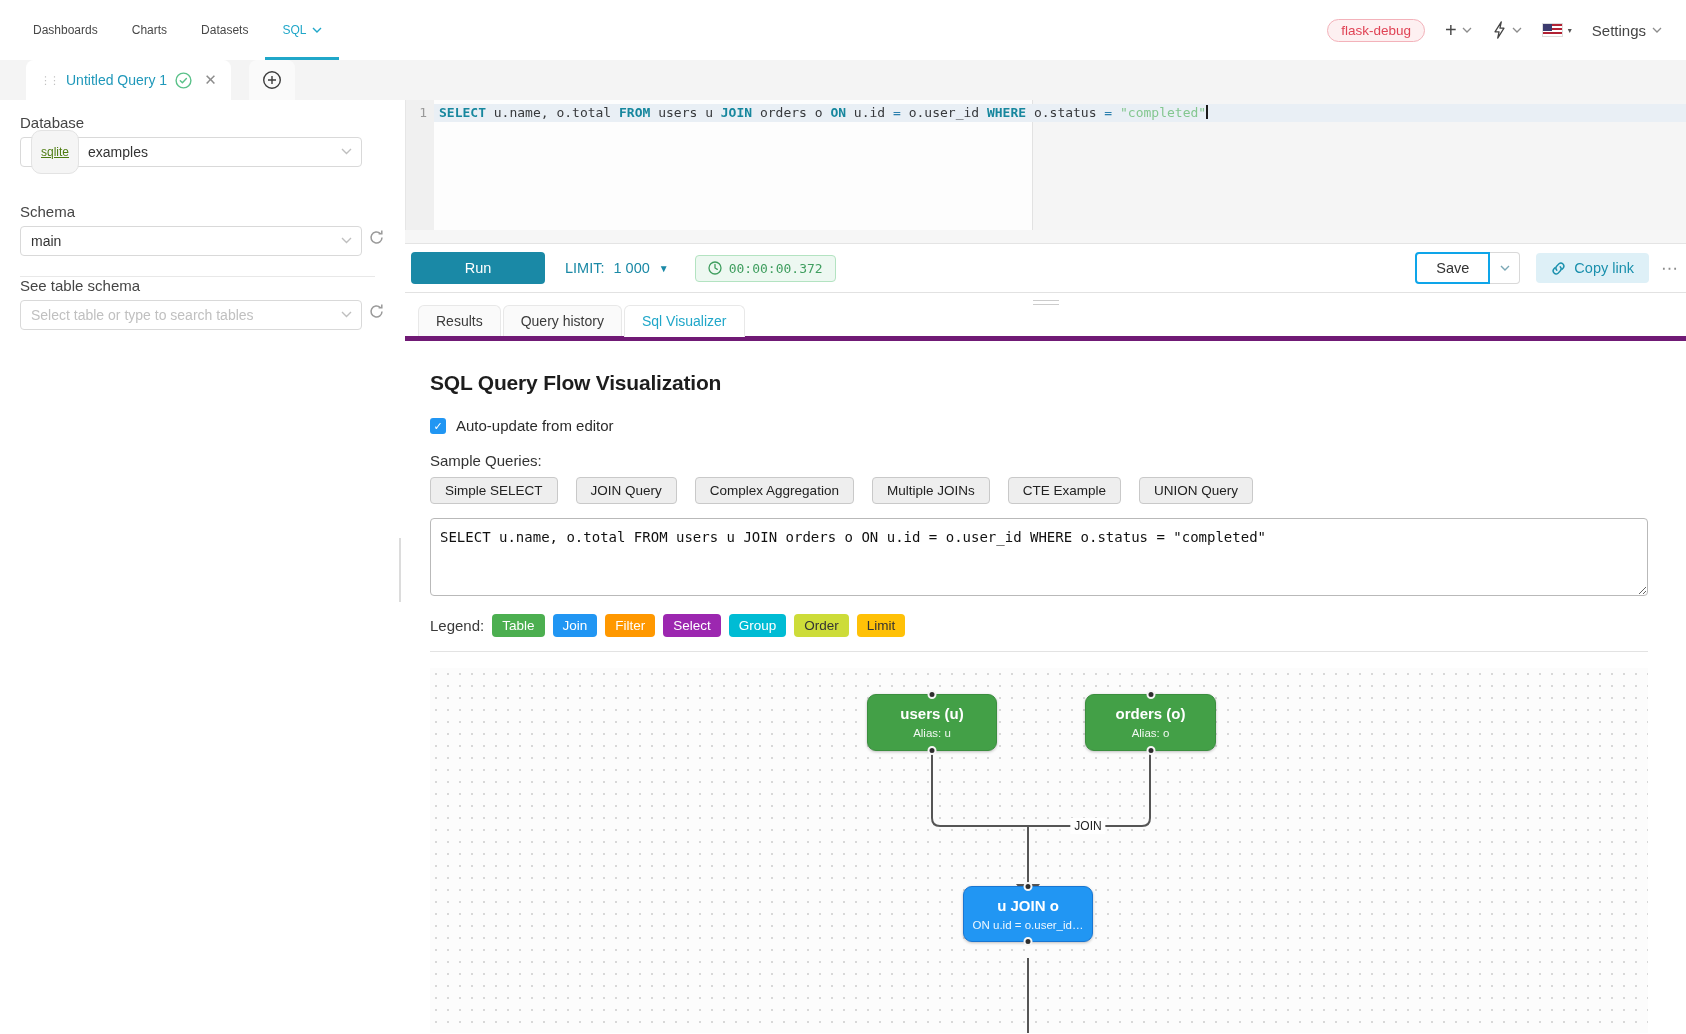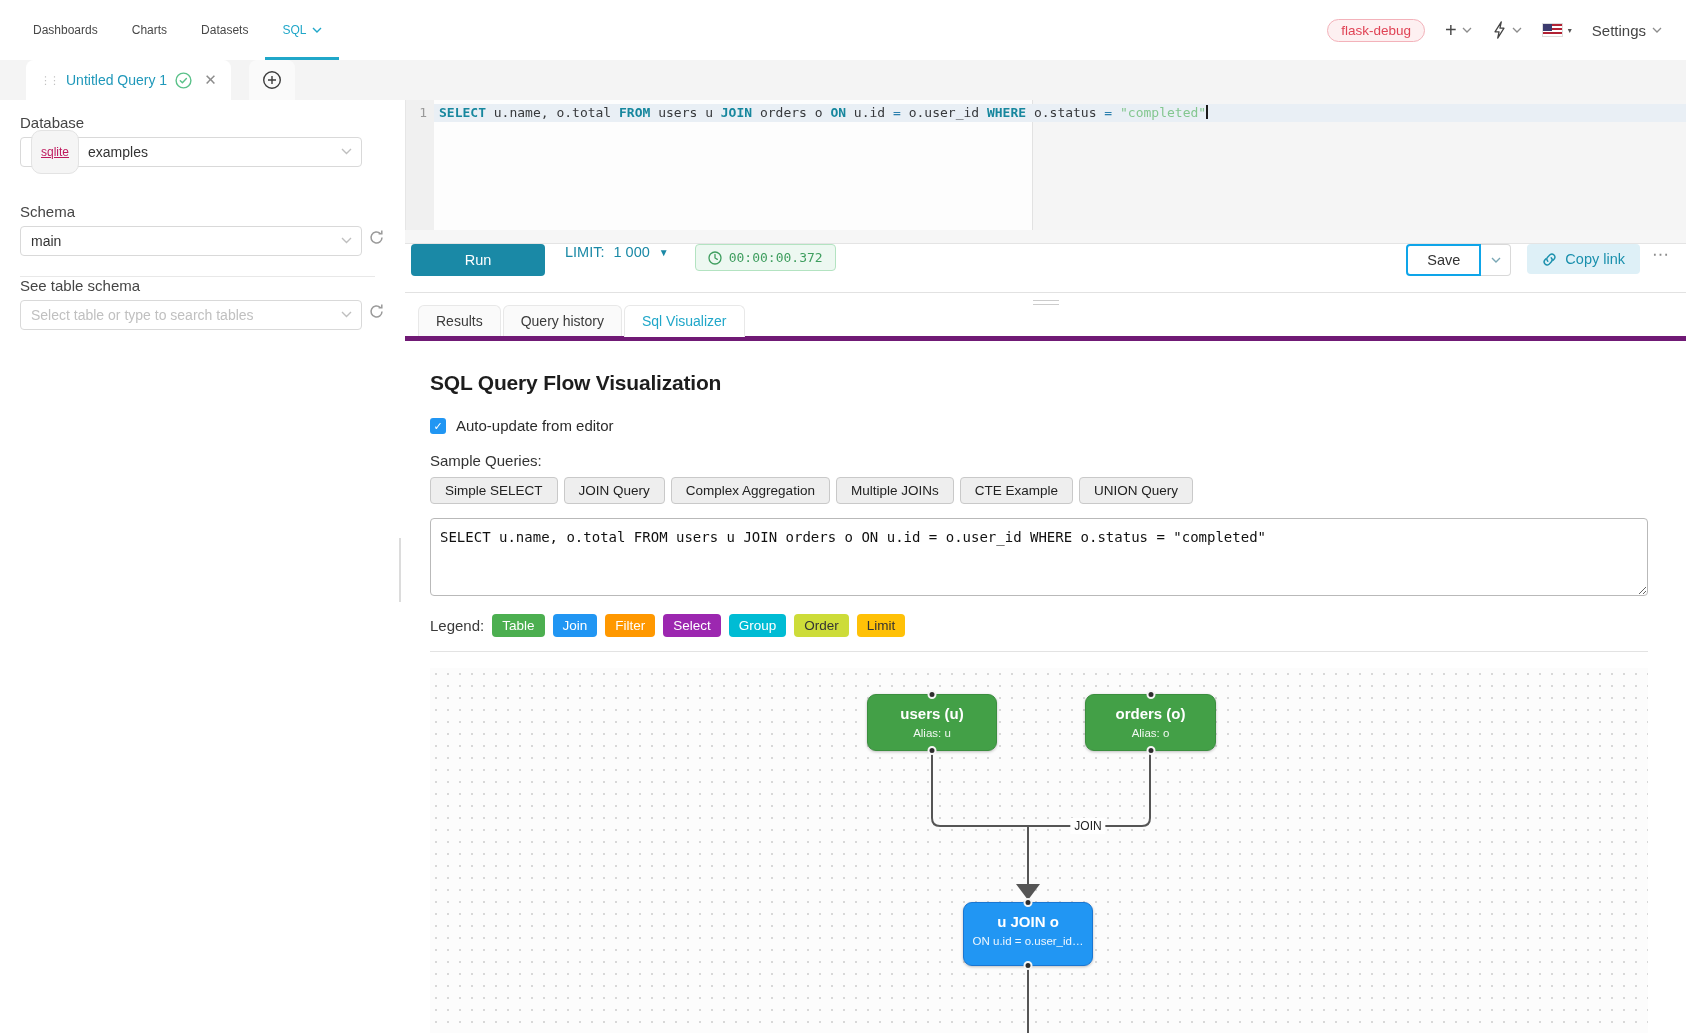--- a/index.html
+++ b/index.html
@@ -30,21 +30,21 @@
   .qtab-close { color:#8c8c8c; font-size:15px; margin-left:4px; cursor:pointer; }
   .plus-tab { margin-left:18px; width:46px; background:#fafafa; border-radius:8px 8px 0 0; display:flex; align-items:center; justify-content:center; cursor:pointer; }
 
   
   .main { display:flex; height:934px; }
   .sidebar { width:395px; padding-top:14px; background:#fff; flex-shrink:0; }
   .field { margin:0 20px; position:relative; }
   .field-label { font-size:15px; color:#454545; margin-bottom:6px; }
   .select { height:30px; border:1px solid #d9d9d9; border-radius:4px; display:flex; align-items:center; padding:0 26px 0 10px; font-size:14px; color:#333; position:relative; background:#fff; width:342px; cursor:pointer; }
   .select .chev { position:absolute; right:9px; top:10px; }
-  .engine-pill { font-size:12px; color:#be185d; background:#f5f5f5; border:1px solid #e3e3e3; border-radius:10px; padding:14px 9px; margin-right:9px;text-decoration:underline; }
+  .engine-pill { font-size:12px; color:#4d7c0f; background:#f5f5f5; border:1px solid #e3e3e3; border-radius:10px; padding:14px 9px; margin-right:9px;text-decoration:underline; }
   .placeholder { color:#c0c0c0; }
   .refresh-btn { position:absolute; left:348px; top:26px; cursor:pointer; }
   .side-divider { margin:20px 20px 0; border:none; border-top:1px solid #e8e8e8; }
   .mt18 { margin-top:36px; } .mt24 { }
 
   .gutter { width:10px; position:relative; flex-shrink:0; }
   .gutter-handle { position:absolute; top:438px; left:4px; width:2px; height:64px; background:#dcdcdc; }
 
   .editor-pane { flex:1; display:flex; flex-direction:column; min-width:0; }
 
@@ -56,21 +56,21 @@
   .print-margin { position:absolute; left:598px; top:0; bottom:0; width:1px; background:#e2e2e2; }
   .code-line { position:relative; z-index:1; background:#e9eff5; padding-left:5px; white-space:pre; }
   .tok-kw { color:#17879e; font-weight:bold; }
   .tok-op { color:#2a7fae; }
   .tok-str { color:#84c790; }
   .tok-txt { color:#37393c; }
   .cursor { display:inline-block; width:2px; height:14px; background:#1b1b1b; vertical-align:-2px; }
   .resize-strip { height:14px; background:#f6f6f6; border-bottom:1px solid #e4e4e4; }
 
   
-  .toolbar { height:48px; display:flex; align-items:flex-start; padding:0 16px 0 6px; background:#fff; }
+  .toolbar { height:48px; display:flex; align-items:center; padding:0 7px 0 6px; background:#fff; }
   .run-btn { width:134px; height:32px; background:#1a89a6; color:#fff; border:none; border-radius:4px; font-size:14.5px; cursor:pointer; font-family:inherit; }
   .limit-wrap { margin-left:20px; display:flex; align-items:center; gap:9px; color:#1a89a6; font-size:14.5px; cursor:pointer; }
   .limit-caret { font-size:10px; color:#1a89a6; }
   .timer { margin-left:26px; display:flex; align-items:center; gap:7px; background:#edf8f1; border:1px solid #b3e3c1; border-radius:4px; padding:5px 12px; color:#3f9e5f; font-family:"DejaVu Sans Mono",monospace; font-size:13px; }
   .tb-spacer { flex:1; }
   .save-group { display:flex; }
   .save-btn { padding:6px 19px; border:2px solid #0ea5e9; border-radius:4px 0 0 4px; background:#fff; font-size:14.5px; color:#333; cursor:pointer; font-family:inherit; }
   .save-caret-btn { width:30px; border:1px solid #d9d9d9; border-left:none; border-radius:0 4px 4px 0; background:#fff; display:flex; align-items:center; justify-content:center; cursor:pointer; }
   .copy-link-btn { margin-left:16px; display:flex; align-items:center; gap:8px; background:#def0f7; color:#1a90ad; border:none; border-radius:4px; padding:7px 15px; font-size:14.5px; cursor:pointer; font-family:inherit; }
   .more-btn { margin-left:12px; color:#8c8c8c; font-size:17px; letter-spacing:1px; cursor:pointer; }
@@ -80,21 +80,21 @@
   .drag-handle { position:absolute; top:7px; left:50%; transform:translateX(-50%); width:26px; height:5px; border-top:1px solid #ccc; border-bottom:1px solid #ccc; cursor:row-resize; }
   .tabs { display:flex; gap:2px; padding:12px 0 0 13px; border-bottom:5px solid #701a75; }
   .tab { padding:7px 17px; background:#fafafa; border:1px solid #e8e8e8; border-bottom:none; border-radius:6px 6px 0 0; font-size:14px; color:#3b3b3b; cursor:pointer; }
   .tab.active { background:#fff; color:#20a7c9; margin-bottom:-1px; border-bottom:1px solid #fff; }
 
   .viz { padding:30px 38px 0 25px; }
   .viz-title { font-size:21px; color:#1d1d1d; font-weight:700; letter-spacing:-0.2px; }
   .cb-row { margin-top:22px; display:flex; align-items:center; gap:10px; font-size:15px; color:#2b2b2b; }
   .checkbox { width:16px; height:16px; background:#2196F3; border-radius:3px; color:#fff; font-size:11px; line-height:16px; text-align:center; cursor:pointer; }
   .sample-label { margin-top:18px; font-size:15px; color:#333; }
-  .btn-row { margin-top:8px; display:flex; gap:6px; }
+  .btn-row { margin-top:8px; display:flex; gap:18px; }
   .sample-btn { padding:5px 14px; background:#eee; border:1px solid #c9c9c9; border-radius:4px; font-size:13.5px; color:#222; cursor:pointer; font-family:inherit; }
   .sql-textarea { margin-top:14px; width:100%; height:78px; border:1px solid #b9b9b9; border-radius:4px; padding:10px 9px; font-family:"DejaVu Sans Mono",monospace; font-size:14px; color:#111; resize:vertical; background:#fff; }
   .legend-row { margin-top:14px; display:flex; align-items:center; gap:8px; font-size:15px; color:#3a3a3a; }
   .badge { padding:4px 10px; border-radius:4px; font-size:13.5px; }
   .viz-hr { margin:14px 0 0; border:none; border-top:1px solid #e3e3e3; }
 
   
   .canvas { margin-top:16px; height:365px; position:relative; overflow:hidden;
             background-color:#fcfcfc;
             background-image:radial-gradient(circle,#d8d8d8 1px,transparent 1px);
@@ -332,21 +332,21 @@
             <span class="handle bottom"></span>
           </div>
 
           <div class="node node-green" style="left: 655px; top: 26px; width: 131px; height: 57px; background-color: rgb(67, 160, 71);">
             <span class="handle top"></span>
             <div class="node-title">orders (o)</div>
             <div class="node-sub">Alias: o</div>
             <span class="handle bottom"></span>
           </div>
 
-          <div class="node node-blue" style="left: 533px; top: 234px; width: 130px; height: 64px; background-color: rgb(33, 150, 243);">
+          <div class="node node-blue" style="left: 533px; top: 218px; width: 130px; height: 56px; background-color: rgb(33, 150, 243);">
             <span class="handle top"></span>
             <div class="node-title">u JOIN o</div>
             <div class="node-sub">ON u.id = o.user_id…</div>
             <span class="handle bottom"></span>
           </div>
 
           <span class="edge-label">JOIN</span>
         </div>
       </div>
     </div>

